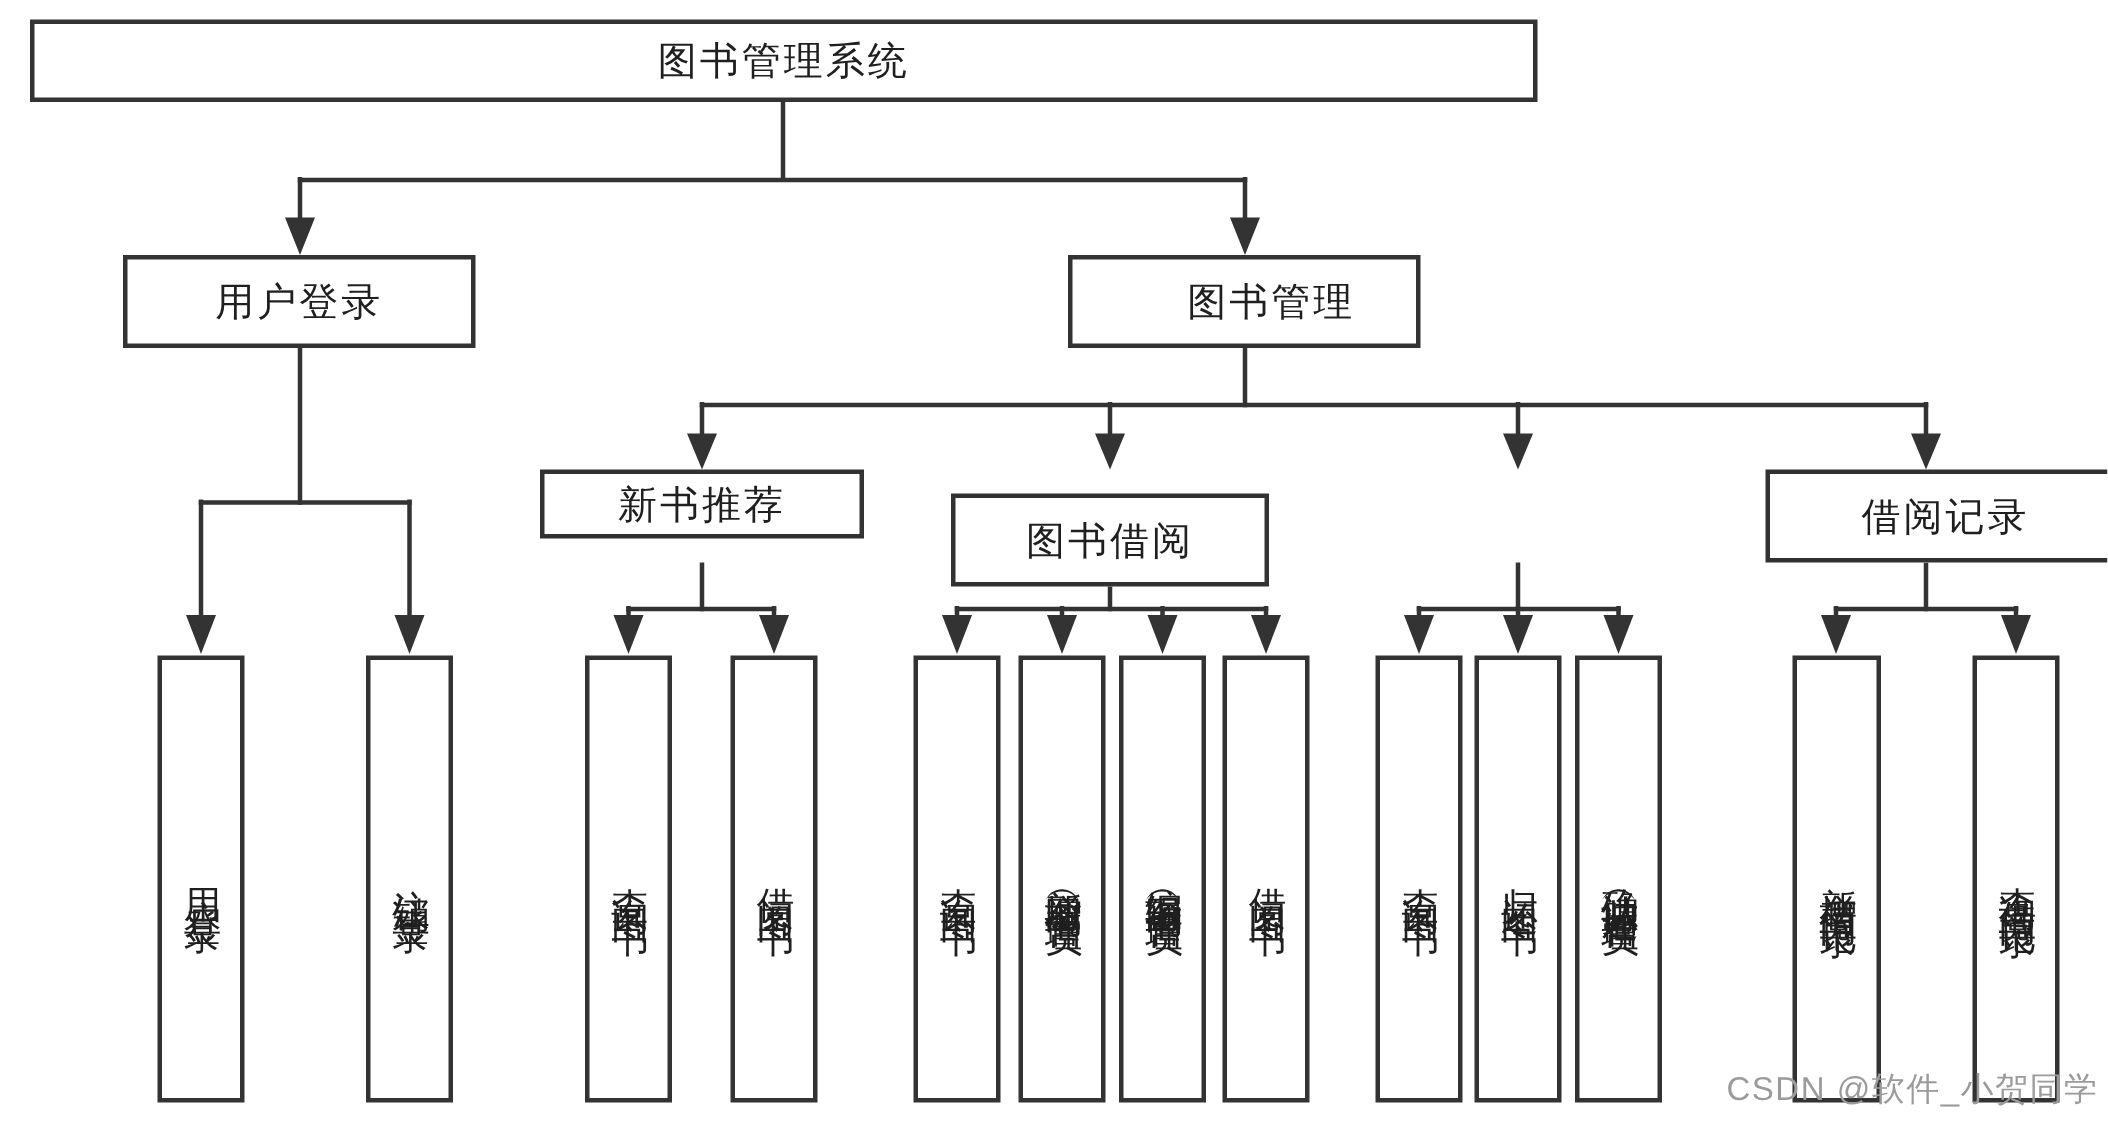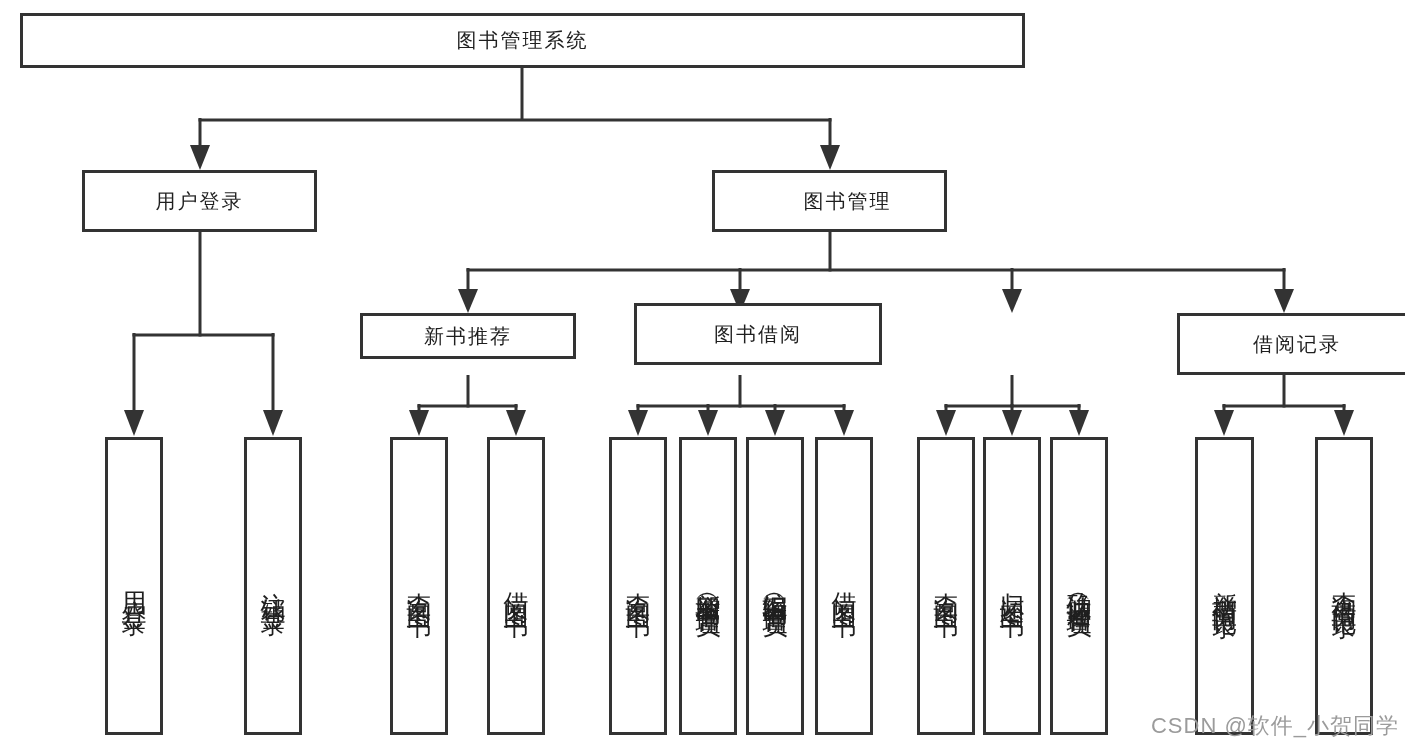--- a/index.html
+++ b/index.html
@@ -26,21 +26,21 @@
   .node{
     position:absolute;
     box-sizing:border-box;
     border:3px solid var(--line-color);
     background:#ffffff;
     color:var(--text-color);
     display:flex;align-items:center;justify-content:center;
     z-index:2;
   }
   .node.h{
-    font-size:20px;
+    font-size:26px;
     letter-spacing:2px;
     white-space:nowrap;
   }
   .node.v{
     writing-mode:vertical-rl;
     text-orientation:mixed;
     font-size:25px;
     letter-spacing:7px;
     line-height:1;
   }
@@ -120,21 +120,21 @@
     <line x1="1344" y1="404" x2="1344" y2="412"></line>
     <polygon points="1334,410 1354,410 1344,436"></polygon>
   </svg>
 
   <div class="node h" style="left:20px;top:13px;width:1005px;height:55px;">图书管理系统</div>
 
   <div class="node h" style="left:82px;top:170px;width:235px;height:62px;">用户登录</div>
   <div class="node h" style="left:712px;top:170px;width:235px;height:62px;padding-left:36px;">图书管理</div>
 
   <div class="node h" style="left:360px;top:313px;width:216px;height:46px;">新书推荐</div>
-  <div class="node h" style="left:634px;top:303px;width:248px;height:62px;">图书借阅</div>
+  <div class="node h" style="left:634px;top:329px;width:212px;height:62px;">图书借阅</div>
   <div class="node h" style="left:1177px;top:313px;width:240px;height:62px;">借阅记录</div>
 
   <div class="node v" style="left:105px;top:437px;width:58px;height:298px;">用户登录</div>
   <div class="node v" style="left:244px;top:437px;width:58px;height:298px;">注销登录</div>
 
   <div class="node v" style="left:390px;top:437px;width:58px;height:298px;">查询图书</div>
   <div class="node v" style="left:487px;top:437px;width:58px;height:298px;">借阅图书</div>
 
   <div class="node v" style="left:609px;top:437px;width:58px;height:298px;">查询图书</div>
   <div class="node v" style="left:679px;top:437px;width:58px;height:298px;letter-spacing:3px;">新增图书（管理员）</div>

